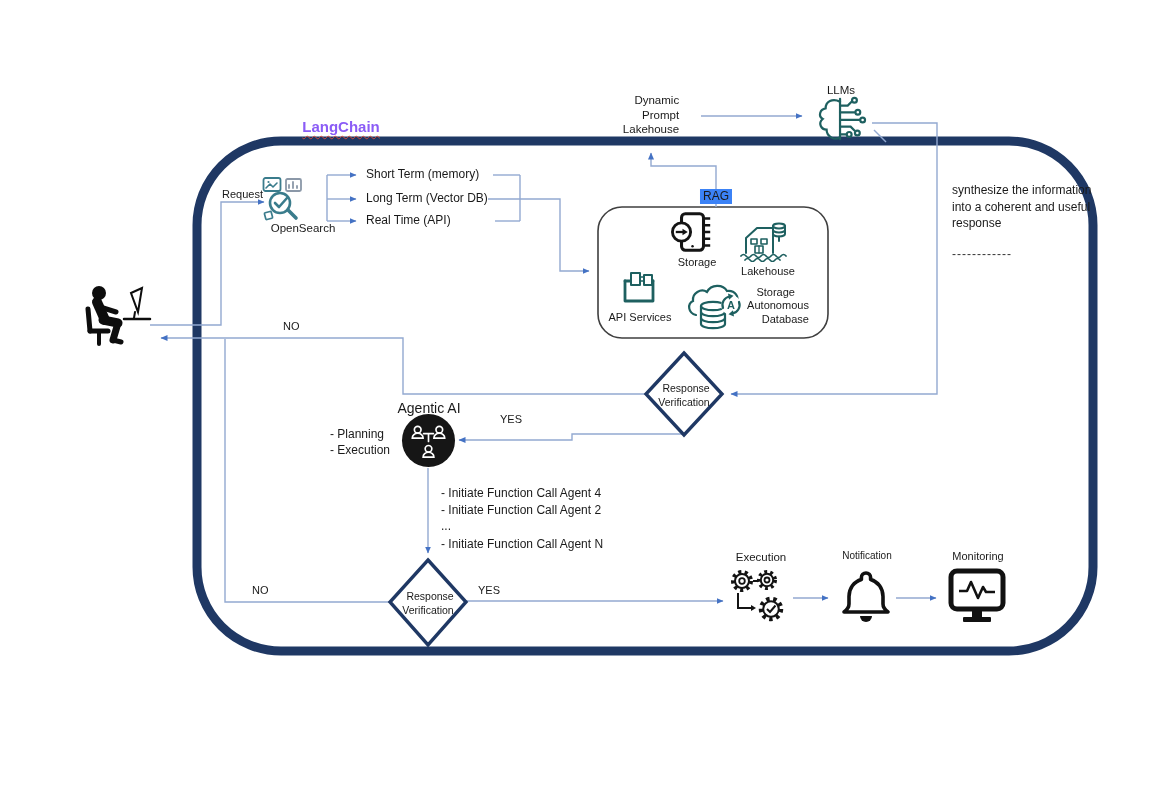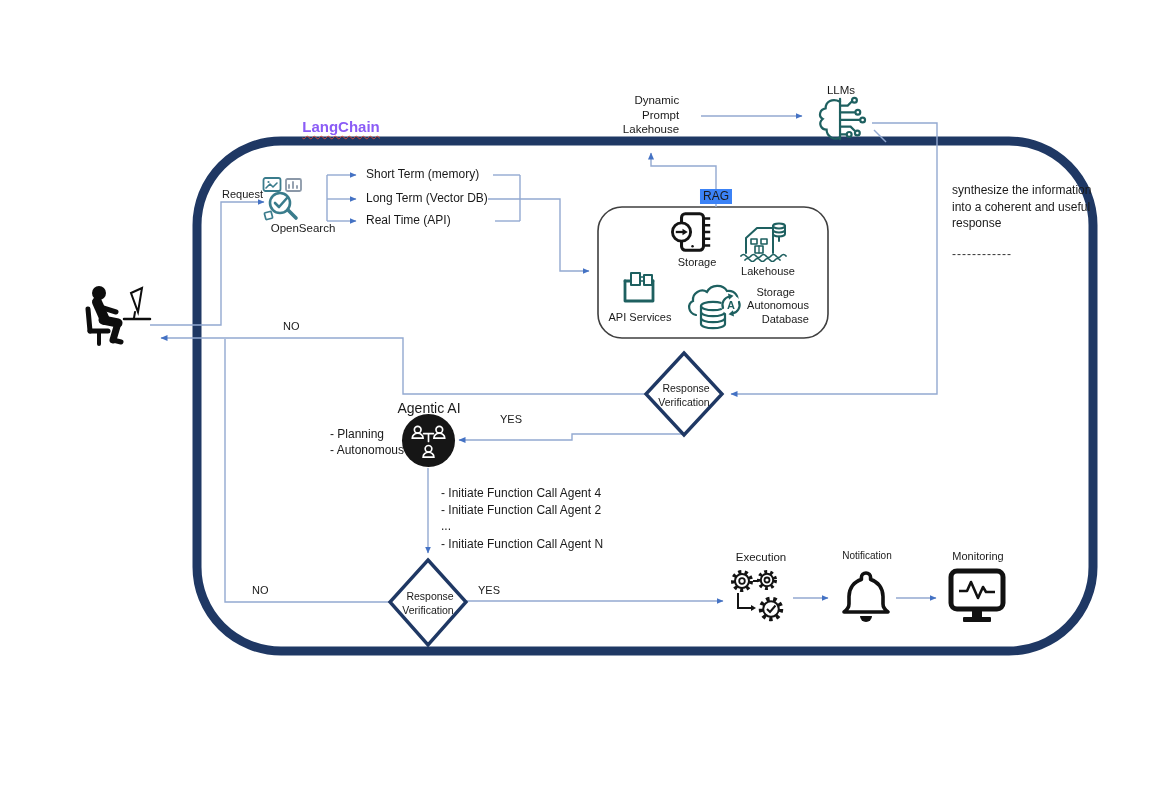--- a/index.html
+++ b/index.html
@@ -228,21 +228,21 @@
   <div class="lbl note" style="left:952px;top:182px">synthesize the information into a coherent and useful response</div>
   <div class="lbl note" style="left:952px;top:246px;letter-spacing:1px;color:#333">------------</div>
 
   <div class="lbl tiny ctr" style="left:684px;top:381px">Response
 Verification</div>
   <div class="lbl small" style="left:283px;top:320px">NO</div>
   <div class="lbl small" style="left:500px;top:413px">YES</div>
 
   <div class="lbl ctr" style="left:429px;top:400px;font-size:14px">Agentic AI</div>
   <div class="lbl branch" style="left:330px;top:427px">- Planning</div>
-  <div class="lbl branch" style="left:330px;top:443px">- Autonomous</div>
+  <div class="lbl branch" style="left:330px;top:443px">- Execution</div>
 
   <div class="lbl branch" style="left:441px;top:486px">- Initiate Function Call Agent 4</div>
   <div class="lbl branch" style="left:441px;top:503px">- Initiate Function Call Agent 2</div>
   <div class="lbl branch" style="left:441px;top:519px">...</div>
   <div class="lbl branch" style="left:441px;top:537px">- Initiate Function Call Agent N</div>
 
   <div class="lbl tiny ctr" style="left:428px;top:589px">Response
 Verification</div>
   <div class="lbl small" style="left:252px;top:584px">NO</div>
   <div class="lbl small" style="left:478px;top:584px">YES</div>

